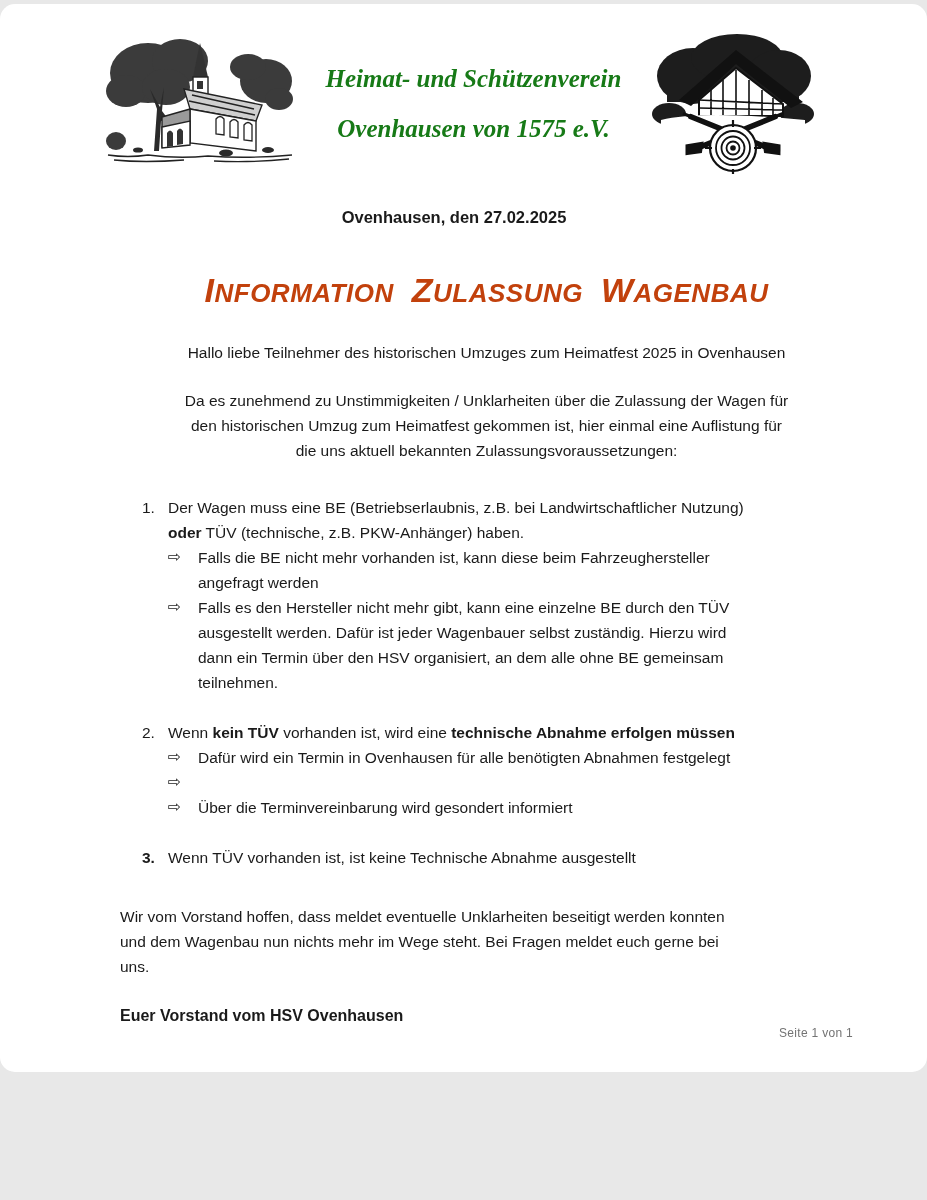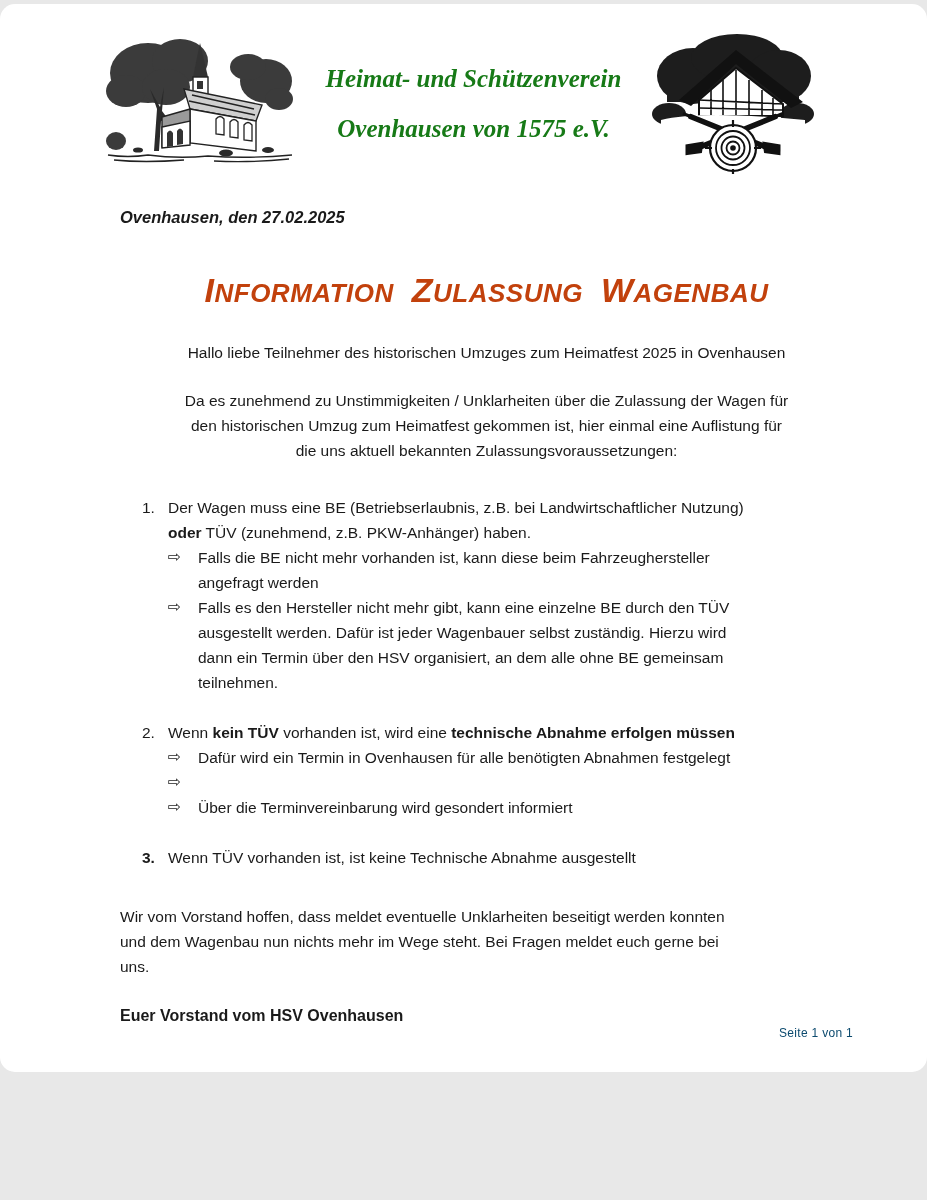--- a/index.html
+++ b/index.html
@@ -13,22 +13,22 @@
   
   .header{display:flex;align-items:flex-start;padding:24px 112px 0 104px;}
   .header svg{flex:none;display:block;}
   .org-name{
     flex:1;text-align:center;margin-top:26px;
     font-family:"Liberation Serif","DejaVu Serif",serif;
     font-weight:bold;font-style:italic;font-size:25px;line-height:50px;
   }
   
   .date-line{
-    margin:34px 74px 0 120px;text-align:left;padding-right:65px;
-    font-weight:bold;font-size:16.5px;white-space:nowrap;font-style:italic;
+    margin:34px 74px 0 120px;text-align:center;padding-right:65px;
+    font-weight:bold;font-size:16.5px;white-space:nowrap;
   }
   
   .doc-title{
     margin:44px 74px 0 120px;text-align:center;
     font-weight:bold;font-style:italic;letter-spacing:.5px;white-space:nowrap;
   }
   .doc-title .word{display:inline-block;margin:0 9px;}
   .doc-title .cap{font-size:34px;}
   .doc-title .rest{font-size:26px;}
   
@@ -168,21 +168,21 @@
       <div class="centered line">den historischen Umzug zum Heimatfest gekommen ist, hier einmal eine Auflistung für</div>
       <div class="centered line">die uns aktuell bekannten Zulassungsvoraussetzungen:</div>
     </div>
 
     <div class="list">
 
       <div class="item">
         <span class="num">1.</span>
         <div class="item-lines">
           <div class="line"><span>Der Wagen muss eine BE (Betriebserlaubnis, z.B. bei Landwirtschaftlicher Nutzung)</span></div>
-          <div class="line"><span class="bold">oder</span><span> TÜV (zunehmend, z.B. PKW-Anhänger) haben.</span></div>
+          <div class="line"><span class="bold">oder</span><span> TÜV (technische, z.B. PKW-Anhänger) haben.</span></div>
         </div>
         <div class="bullet">
           <span class="arrow">⇨</span>
           <div>
             <div class="line"><span>Falls die BE nicht mehr vorhanden ist, kann diese beim Fahrzeughersteller</span></div>
             <div class="line"><span>angefragt werden</span></div>
           </div>
         </div>
         <div class="bullet">
           <span class="arrow">⇨</span>
@@ -229,15 +229,15 @@
     <div class="closing">
       <div class="line">Wir vom Vorstand hoffen, dass meldet eventuelle Unklarheiten beseitigt werden konnten</div>
       <div class="line">und dem Wagenbau nun nichts mehr im Wege steht. Bei Fragen meldet euch gerne bei</div>
       <div class="line">uns.</div>
     </div>
 
     <div class="sig2 line">Euer Vorstand vom HSV Ovenhausen</div>
 
   </div>
 
-  <div class="footer" style="color: #0c4a6e;">Seite 1 von 1</div>
+  <div class="footer" style="color: #737373;">Seite 1 von 1</div>
 
 </div>
 
 </body></html>

